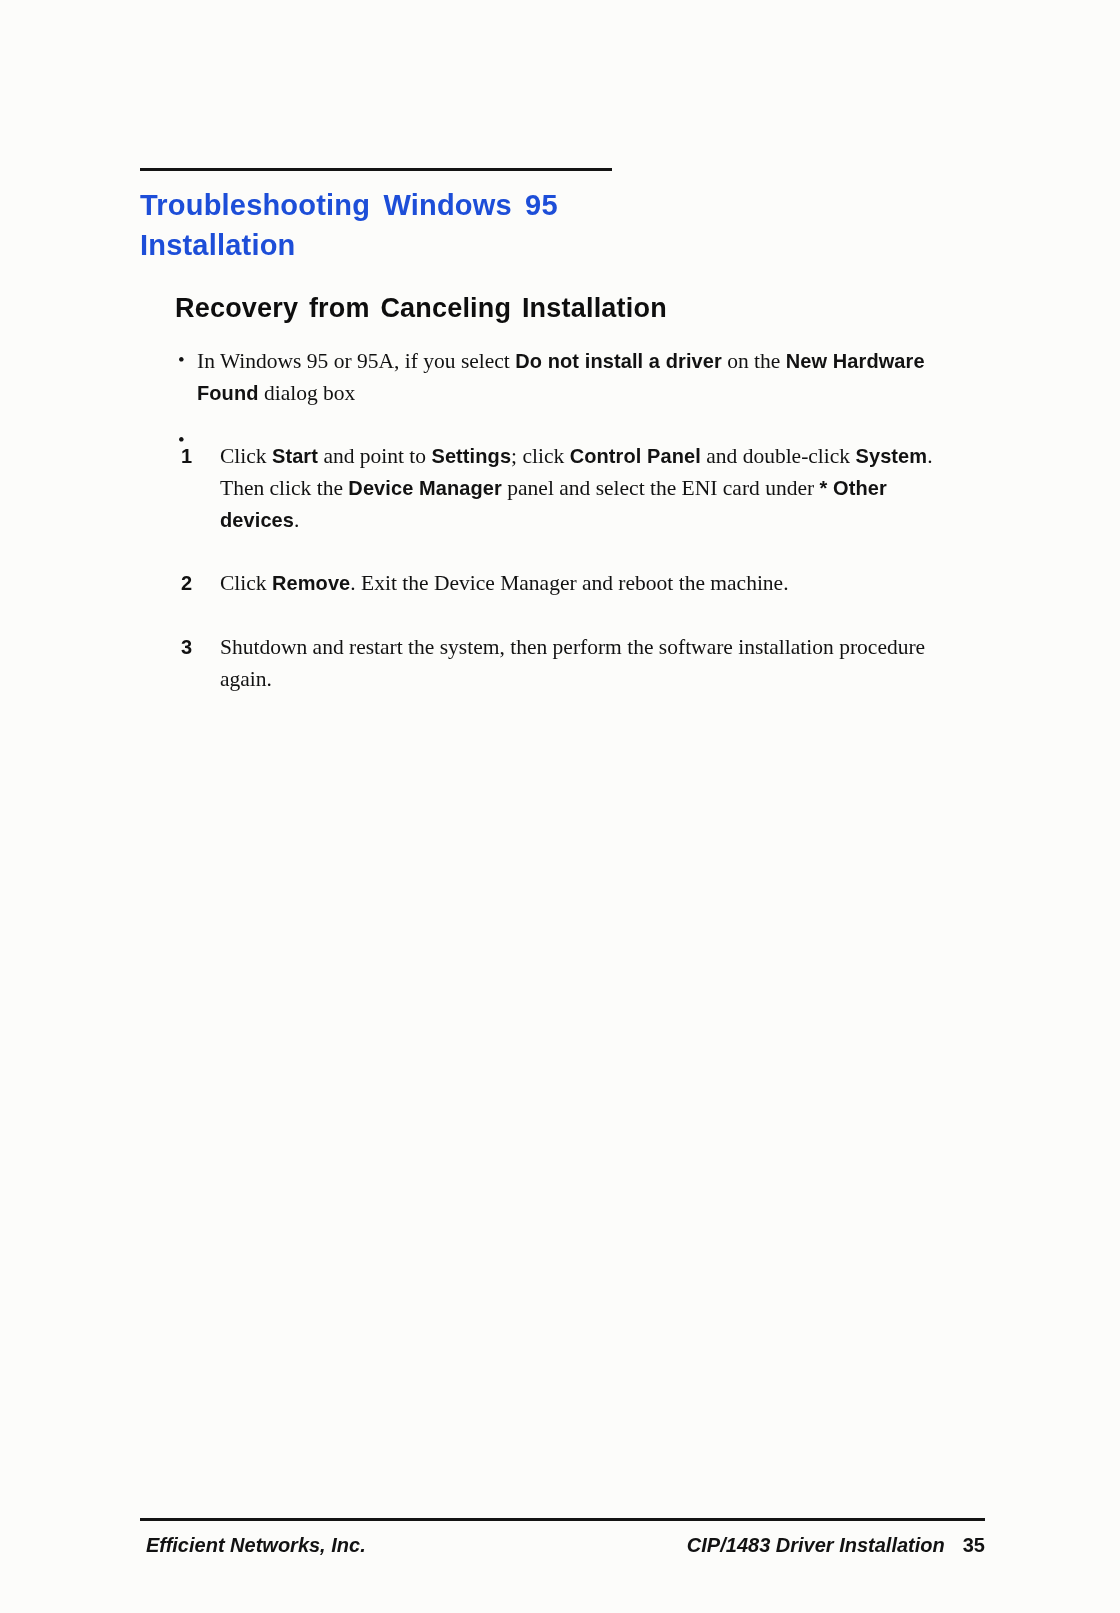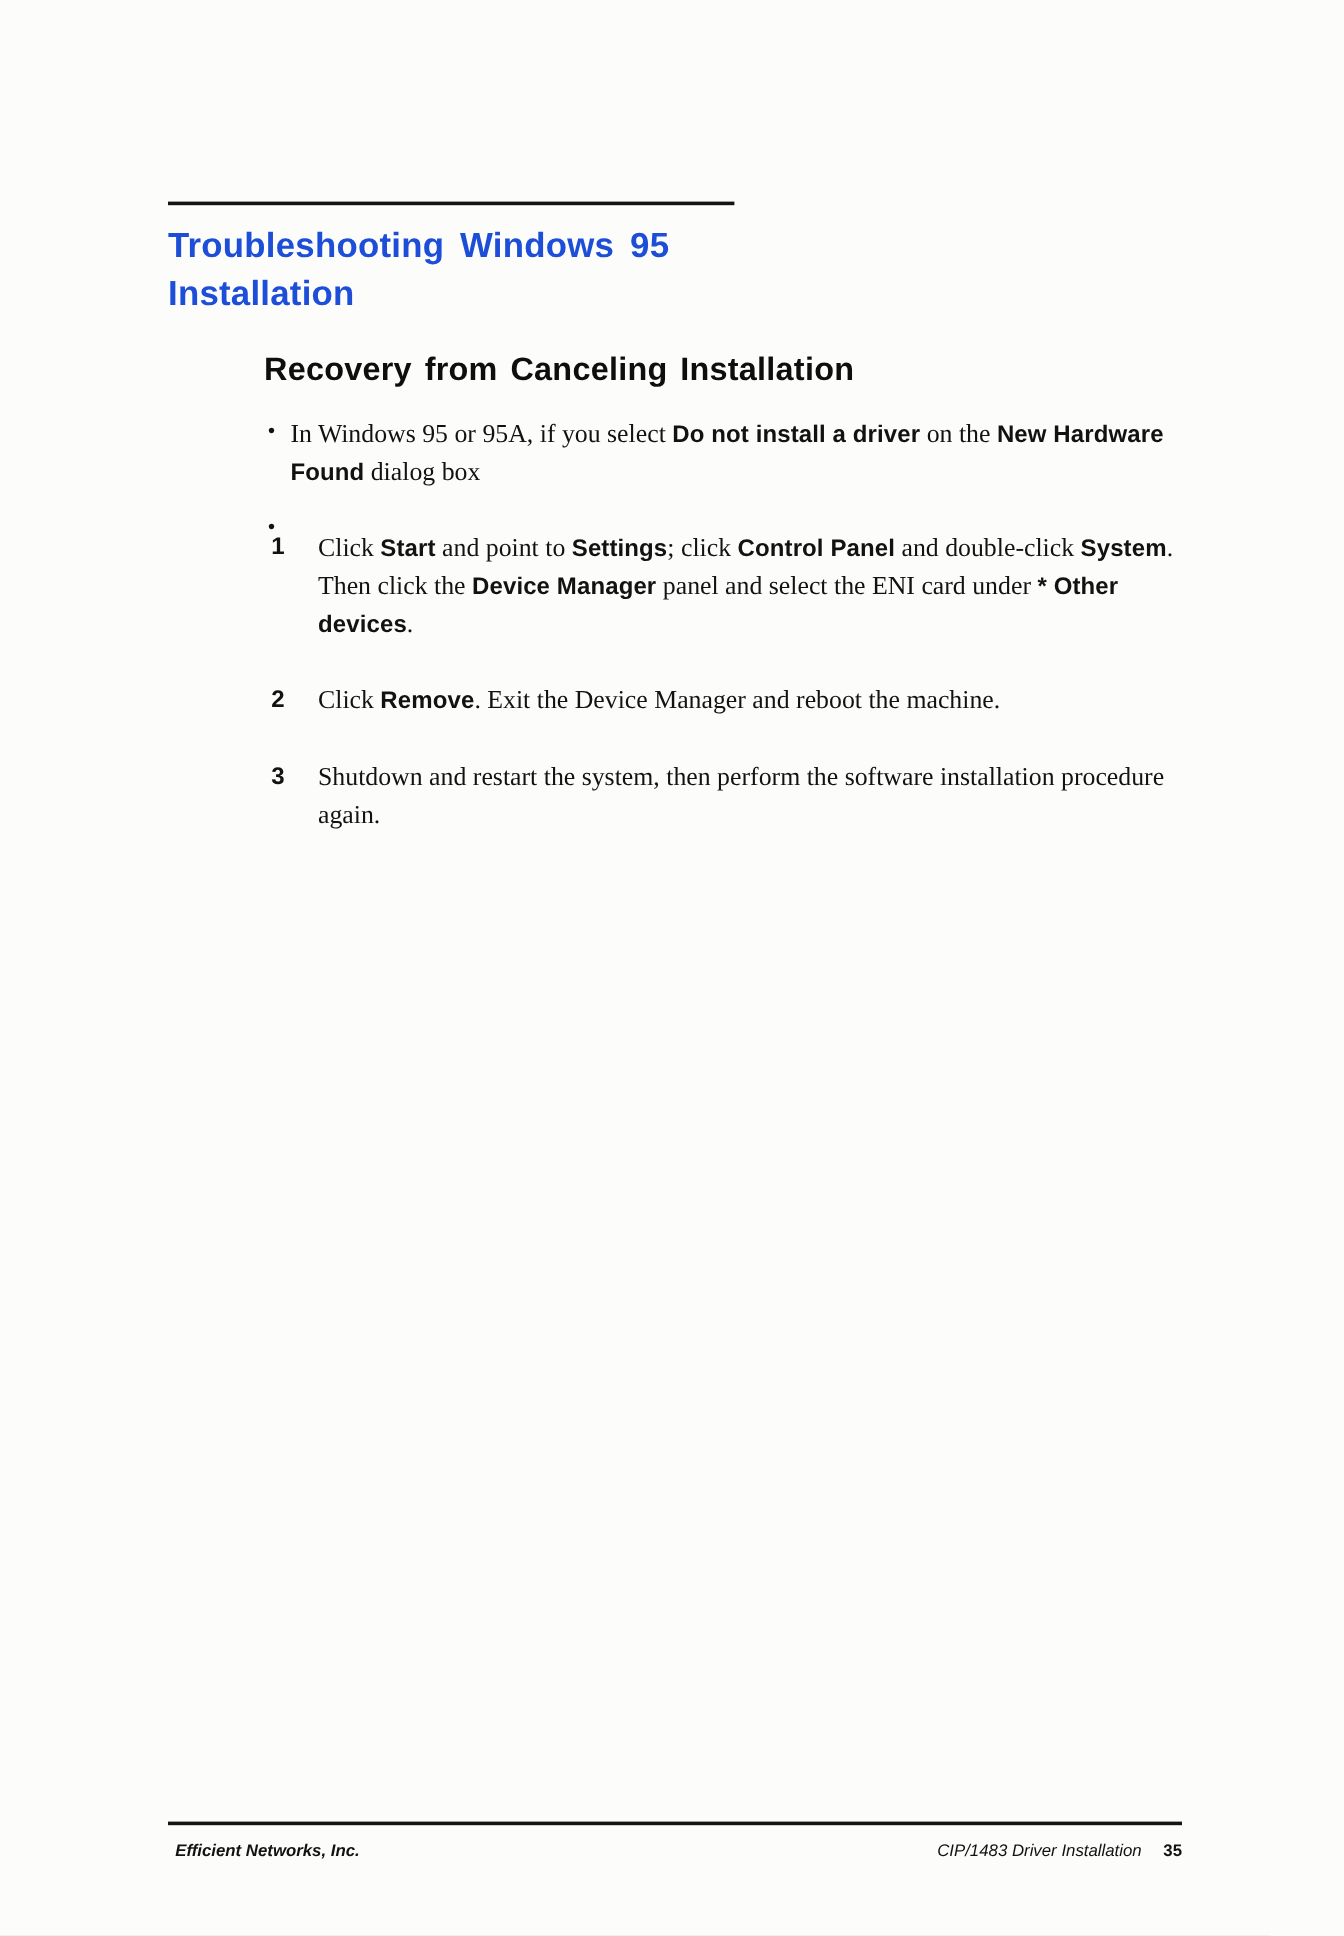--- a/index.html
+++ b/index.html
@@ -31,21 +31,21 @@
     font-family: "Liberation Sans", sans-serif;
     font-weight: 700;
     font-size: 29px;
     line-height: 1.38;
     letter-spacing: 0.2px;
     word-spacing: 5px;
     white-space: pre-line;
     color: #1d4ed8;
   }
   .body-col {
-    margin-left: 80px;
+    margin-left: 35px;
     width: 790px;
   }
   h2.section-heading {
     margin: 28px 0 0 0;
     font-family: "Liberation Sans", sans-serif;
     font-weight: 700;
     font-size: 27px;
     letter-spacing: 0.2px;
     word-spacing: 3px;
     color: #0e0e0e;
@@ -105,30 +105,30 @@
     position: absolute;
     top: 1518px;
     left: 140px;
     width: 845px;
     border-top: 3px solid #141414;
     padding-top: 13px;
     display: flex;
     justify-content: space-between;
     align-items: baseline;
     font-family: "Liberation Sans", sans-serif;
-    font-size: 14px;
+    font-size: 20px;
   }
   .footer-company {
     font-weight: 700;
     font-style: italic;
     margin-left: 6px;
   }
   .footer-right { display: flex; align-items: baseline; }
   .footer-doc-title {
-    font-weight: 400;
+    font-weight: 700;
     font-style: italic;
   }
   .footer-page-num {
     font-weight: 700;
     margin-left: 18px;
   }
 </style>
 </head>
 <body>
 

